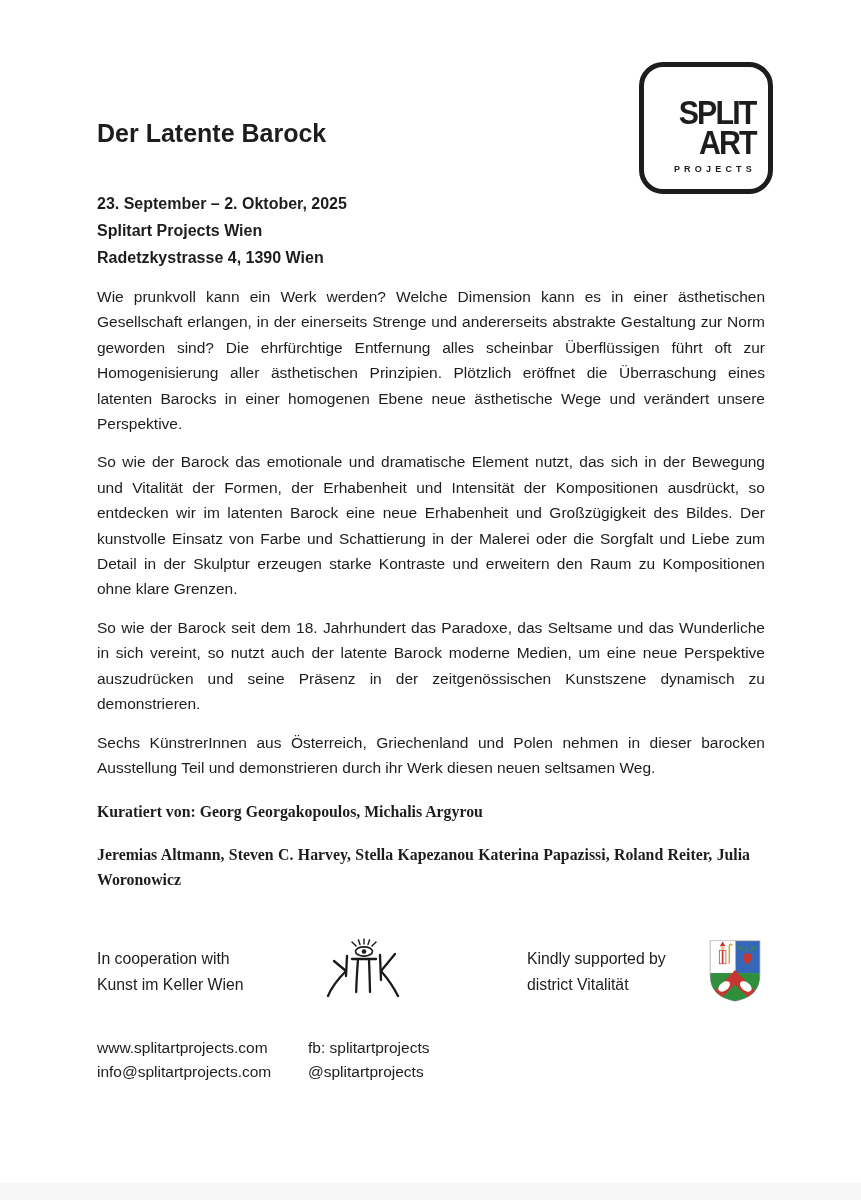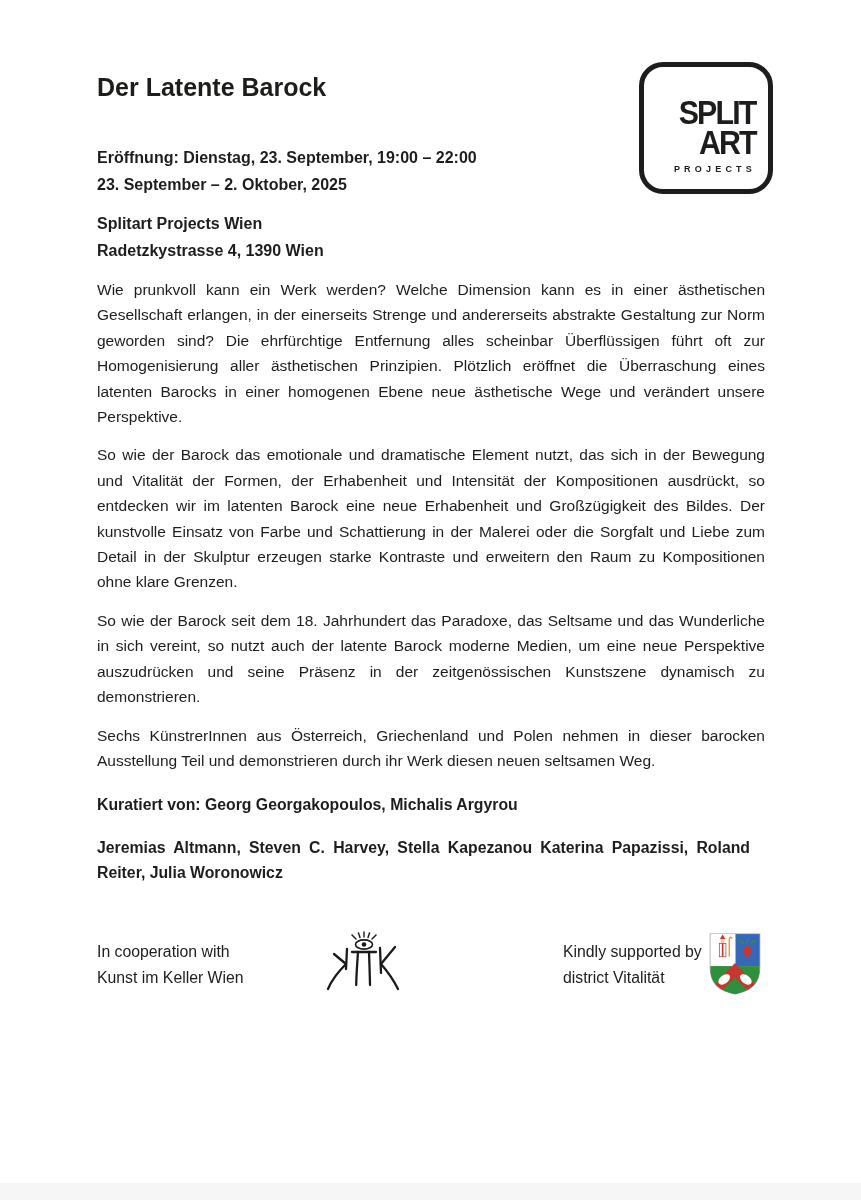--- a/index.html
+++ b/index.html
@@ -51,64 +51,65 @@
 
   
   .content {
     position: absolute;
     left: 97px;
     top: 0;
     width: 668px;
   }
   h1.title {
     margin: 0;
-    padding-top: 72px;
+    padding-top: 118px;
     font-size: 25px;
     line-height: 30px;
     font-weight: 700;
     letter-spacing: 0px;
   }
   .block { font-size: 16px; line-height: 27px; font-weight: 700; }
   .event-block { margin-top: 42px; }
-  .venue-block { margin-top: 12px; }
+  .venue-block { }
 
   p.body {
     margin: 13px 0 0 0;
     font-size: 15.5px;
     line-height: 25.4px;
     text-align: justify;
     font-weight: 400;
   }
   p.first { }
   p.boldline {
     margin: 19px 15px 0 0;
     font-size: 15.8px;
     line-height: 25.4px;
     font-weight: 700;
+    font-family: Liberation Serif, serif;
   }
   p.artists {
     margin-top: 17px;
     text-align: justify;
   }
 
   
   .coop-row {
     position: relative;
     margin-top: 45px;
     height: 72px;
   }
   .coop-text, .support-text {
     position: absolute;
     top: 8px;
     font-size: 15.8px;
     line-height: 26px;
     font-weight: 400;
   }
   .coop-text { left: 0; }
-  .support-text { left: 430px; margin-left: 36px; }
+  .support-text { left: 430px; }
   .kik-logo { position: absolute; left: 221px; top: 0; }
   .arms-logo { position: absolute; left: 610px; top: 0; }
 
   
   .footer {
     position: relative;
     margin-top: 26px;
     height: 52px;
     font-size: 15.5px;
     line-height: 24px;
@@ -135,21 +136,20 @@
     <div class="logo-word">SPLIT</div>
     <div class="logo-word">ART</div>
     <div class="logo-sub">PROJECTS</div>
   </div>
 
   <div class="content">
 
     <h1 class="title">Der Latente Barock</h1>
 
     <div class="block event-block">
-      <div>Eröffnung: Dienstag, 23. September, 19:00 – 22:00</div>
       <div>23. September – 2. Oktober, 2025</div>
     </div>
 
     <div class="block venue-block">
       <div>Splitart Projects Wien</div>
       <div>Radetzkystrasse 4, 1390 Wien</div>
     </div>
 
     <p class="body first">Wie prunkvoll kann ein Werk werden? Welche Dimension kann es in einer ästhetischen Gesellschaft erlangen, in der einerseits Strenge und andererseits abstrakte Gestaltung zur Norm geworden sind? Die ehrfürchtige Entfernung alles scheinbar Überflüssigen führt oft zur Homogenisierung aller ästhetischen Prinzipien. Plötzlich eröffnet die Überraschung eines latenten Barocks in einer homogenen Ebene neue ästhetische Wege und verändert unsere Perspektive.</p>
     <p class="body">So wie der Barock das emotionale und dramatische Element nutzt, das sich in der Bewegung und Vitalität der Formen, der Erhabenheit und Intensität der Kompositionen ausdrückt, so entdecken wir im latenten Barock eine neue Erhabenheit und Großzügigkeit des Bildes. Der kunstvolle Einsatz von Farbe und Schattierung in der Malerei oder die Sorgfalt und Liebe zum Detail in der Skulptur erzeugen starke Kontraste und erweitern den Raum zu Kompositionen ohne klare Grenzen.</p>
@@ -218,17 +218,27 @@
 
           <rect x="3" y="34" width="48" height="30" fill="#2f8f3c"></rect>
           <polygon points="27,31 48,53 41,59 27,45 13,59 6,53" fill="#c5372f"></polygon>
           <ellipse cx="16.5" cy="47" rx="6.5" ry="4" fill="#ffffff" transform="rotate(-38 16.5 47)"></ellipse>
           <ellipse cx="37.5" cy="47" rx="6.5" ry="4" fill="#ffffff" transform="rotate(38 37.5 47)"></ellipse>
           <polygon points="27,48 21,57 33,57" fill="#2f8f3c"></polygon>
         </g>
       </svg>
     </div>
 
+    <div class="footer">
+      <div class="f-col1">
+        <div>www.splitartprojects.com</div>
+        <div>info@splitartprojects.com</div>
+      </div>
+      <div class="f-col2">
+        <div>fb: splitartprojects</div>
+        <div>@splitartprojects</div>
+      </div>
+    </div>
 
   </div>
 
   <div class="bottom-strip"></div>
 </div>
 
 </body></html>

